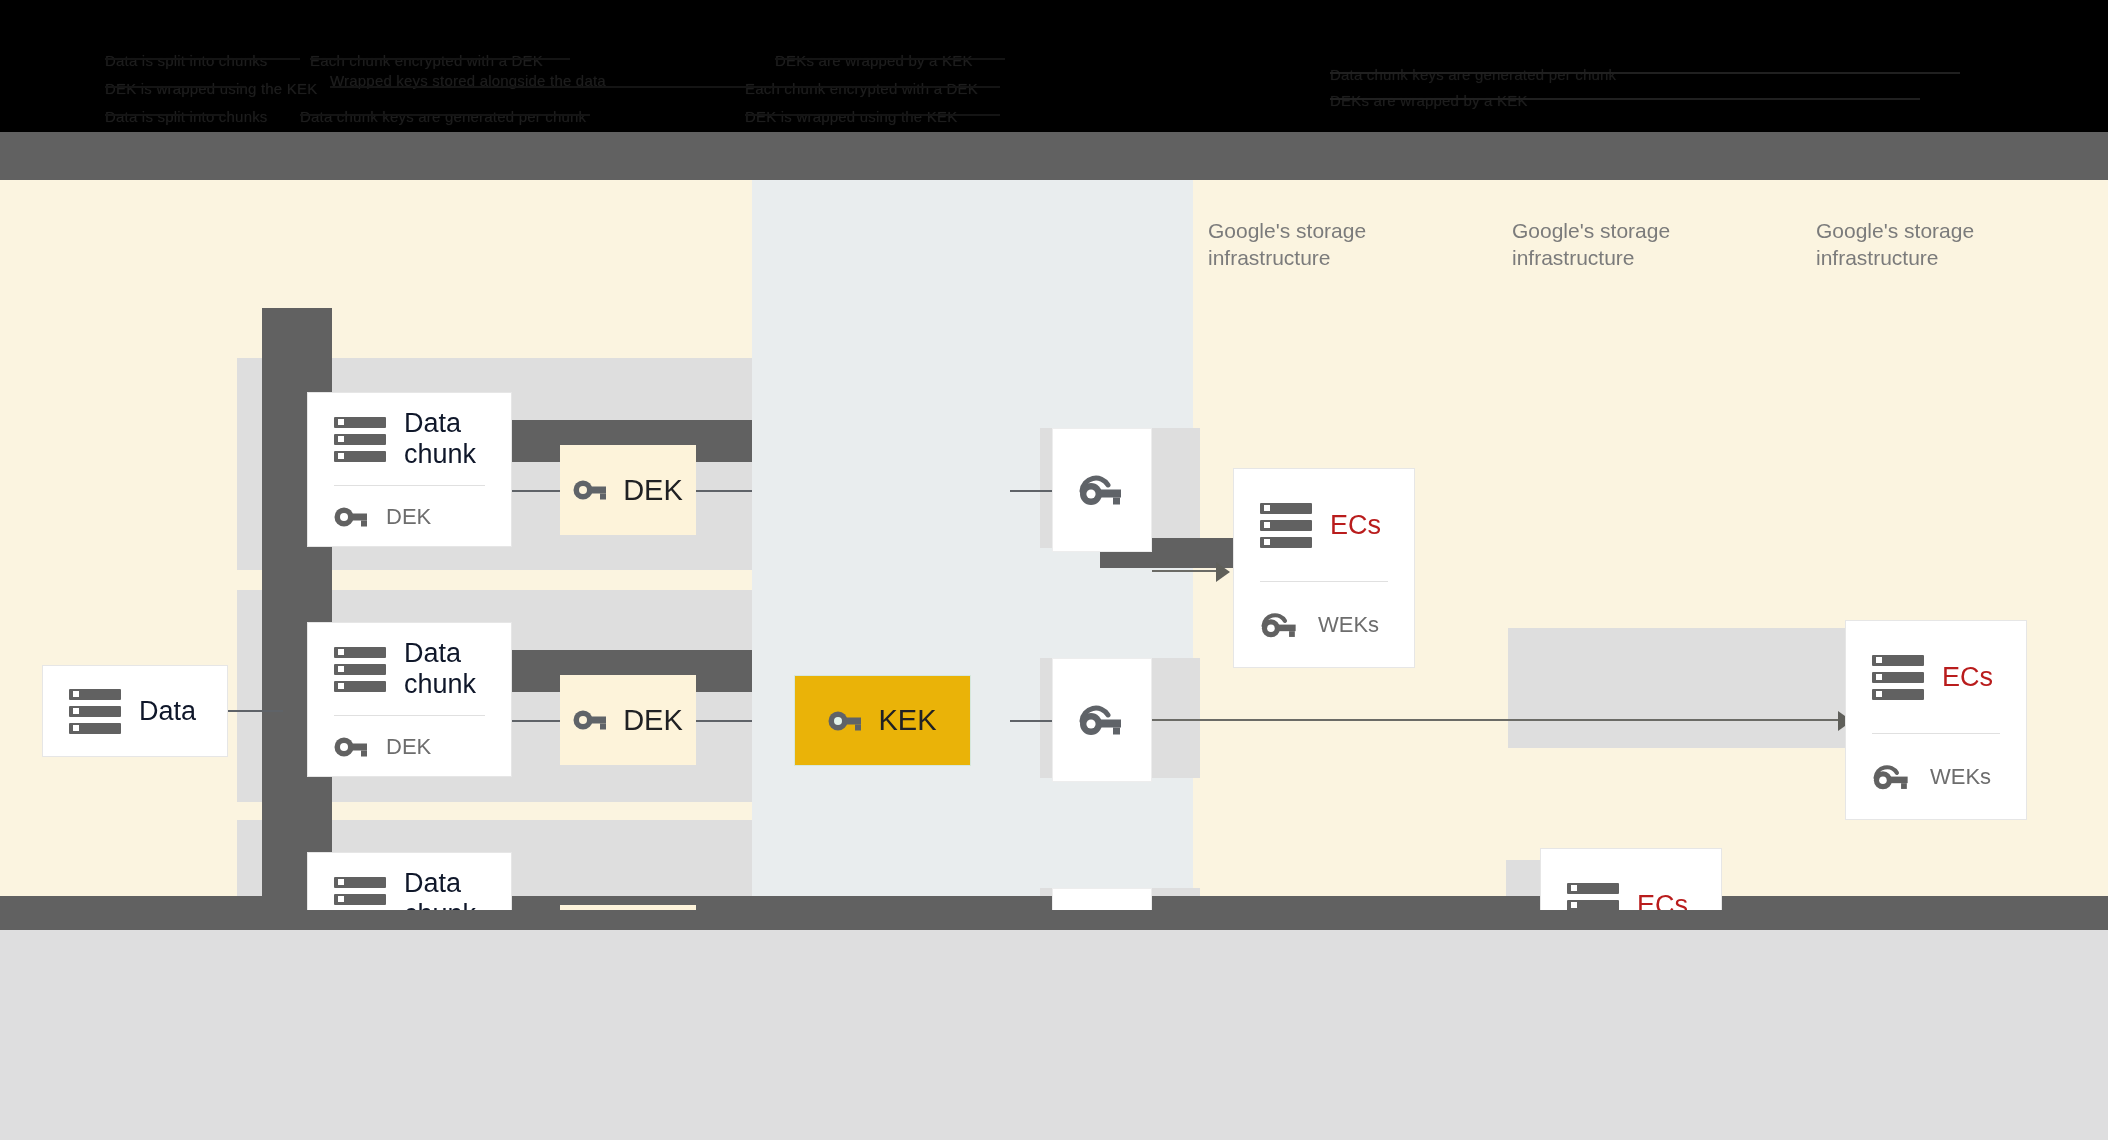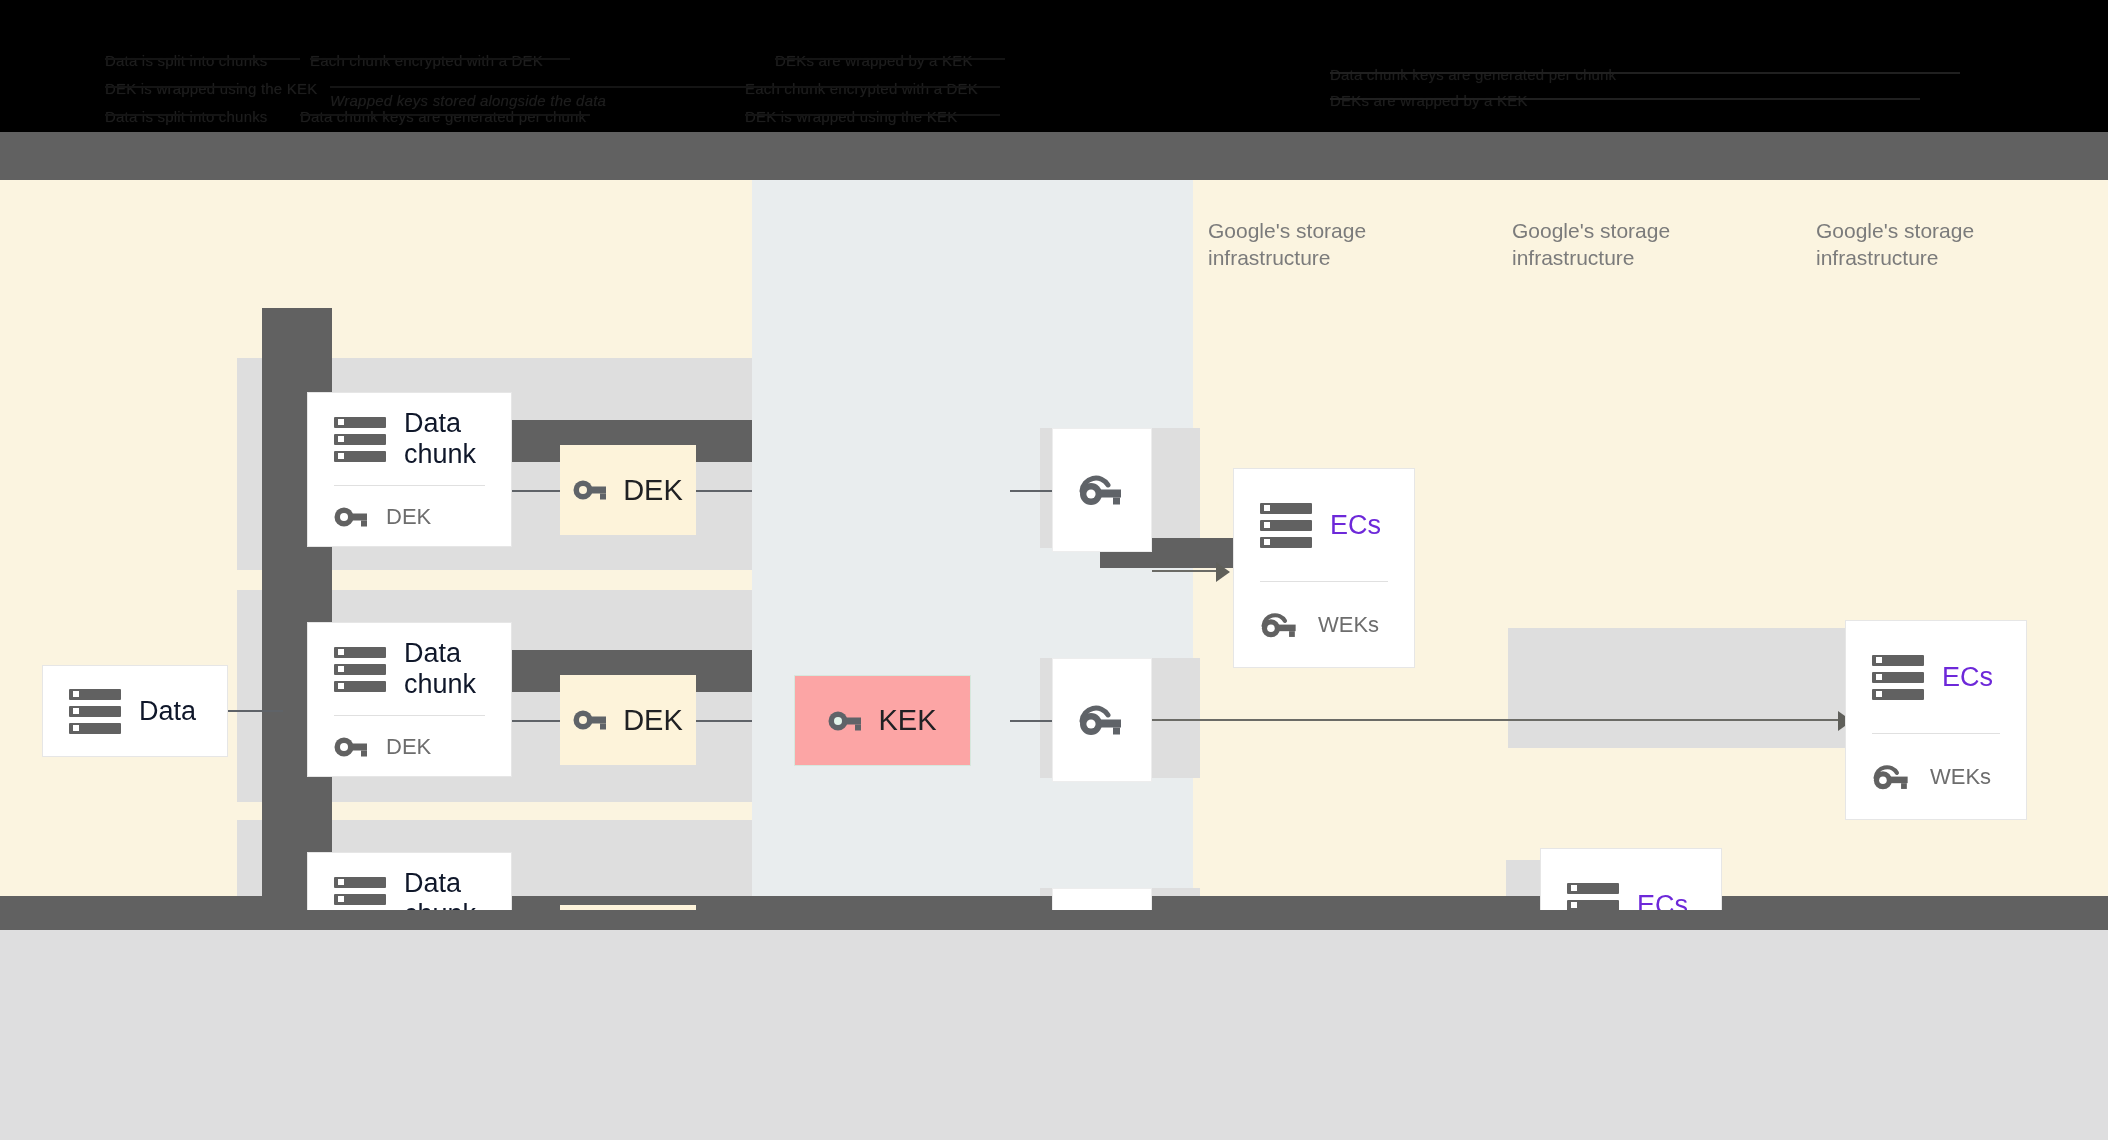--- a/index.html
+++ b/index.html
@@ -25,25 +25,25 @@
 
   .darkbar{position:absolute;background:#616161;}
 
   
   .card{position:absolute;background:#fff;border:1px solid #e6e6e6;box-sizing:border-box;}
   .card .row{display:flex;align-items:center;gap:18px;padding:0 26px;}
   .card .divider{height:1px;background:#e0e0e0;margin:0 26px;}
 
   .lbl-dark{color:#0f172a;font-size:27px;line-height:31px;}
   .lbl-grey{color:#6d6d6d;font-size:22px;}
-  .lbl-ecs{color:#6d28d9;font-size:27px;}
+  .lbl-ecs{color:#b91c1c;font-size:27px;}
 
   .keybox{position:absolute;box-sizing:border-box;display:flex;align-items:center;justify-content:center;gap:16px;}
   .keybox.dek{background:#fdf3da;}
-  .keybox.kek{background:#fca5a5;border:1px solid #d6e7dd;}
+  .keybox.kek{background:#eab308;border:1px solid #d6e7dd;}
   .keybox .t{color:#202124;font-size:29px;}
 
   .wrapbox{position:absolute;background:#fff;border:1px solid #ededed;box-sizing:border-box;
            display:flex;align-items:center;justify-content:center;}
 
   .line{position:absolute;height:2px;background:#5f6368;}
   .arrowwrap{position:absolute;height:2px;background:#6b6b66;}
   .arrowhead{position:absolute;width:0;height:0;border-left:14px solid #5f5f5a;
              border-top:10px solid transparent;border-bottom:10px solid transparent;}
 
@@ -63,21 +63,21 @@
 <body>
 
 <div id="root">
 
   <div class="banner">
     <div class="bline" style="left:105px;top:52px;">Data is split into chunks</div>
     <div class="bline" style="left:310px;top:52px;">Each chunk encrypted with a DEK</div>
     <div class="bline" style="left:775px;top:52px;">DEKs are wrapped by a KEK</div>
     <div class="bline" style="left:1330px;top:66px;">Data chunk keys are generated per chunk</div>
     <div class="bline" style="left:105px;top:80px;">DEK is wrapped using the KEK</div>
-    <div class="bline" style="left:330px;top:92px;font-style:italic;">Wrapped keys stored alongside the data</div>
+    <div class="bline" style="left:330px;top:72px;">Wrapped keys stored alongside the data</div>
     <div class="bline" style="left:745px;top:80px;">Each chunk encrypted with a DEK</div>
     <div class="bline" style="left:1330px;top:92px;">DEKs are wrapped by a KEK</div>
     <div class="bline" style="left:105px;top:108px;">Data is split into chunks</div>
     <div class="bline" style="left:300px;top:108px;">Data chunk keys are generated per chunk</div>
     <div class="bline" style="left:745px;top:108px;">DEK is wrapped using the KEK</div>
 
     <div class="strike" style="left:105px;top:58px;width:195px;"></div>
     <div class="strike" style="left:310px;top:58px;width:260px;"></div>
     <div class="strike" style="left:775px;top:58px;width:230px;"></div>
     <div class="strike lt" style="left:1330px;top:72px;width:630px;"></div>

